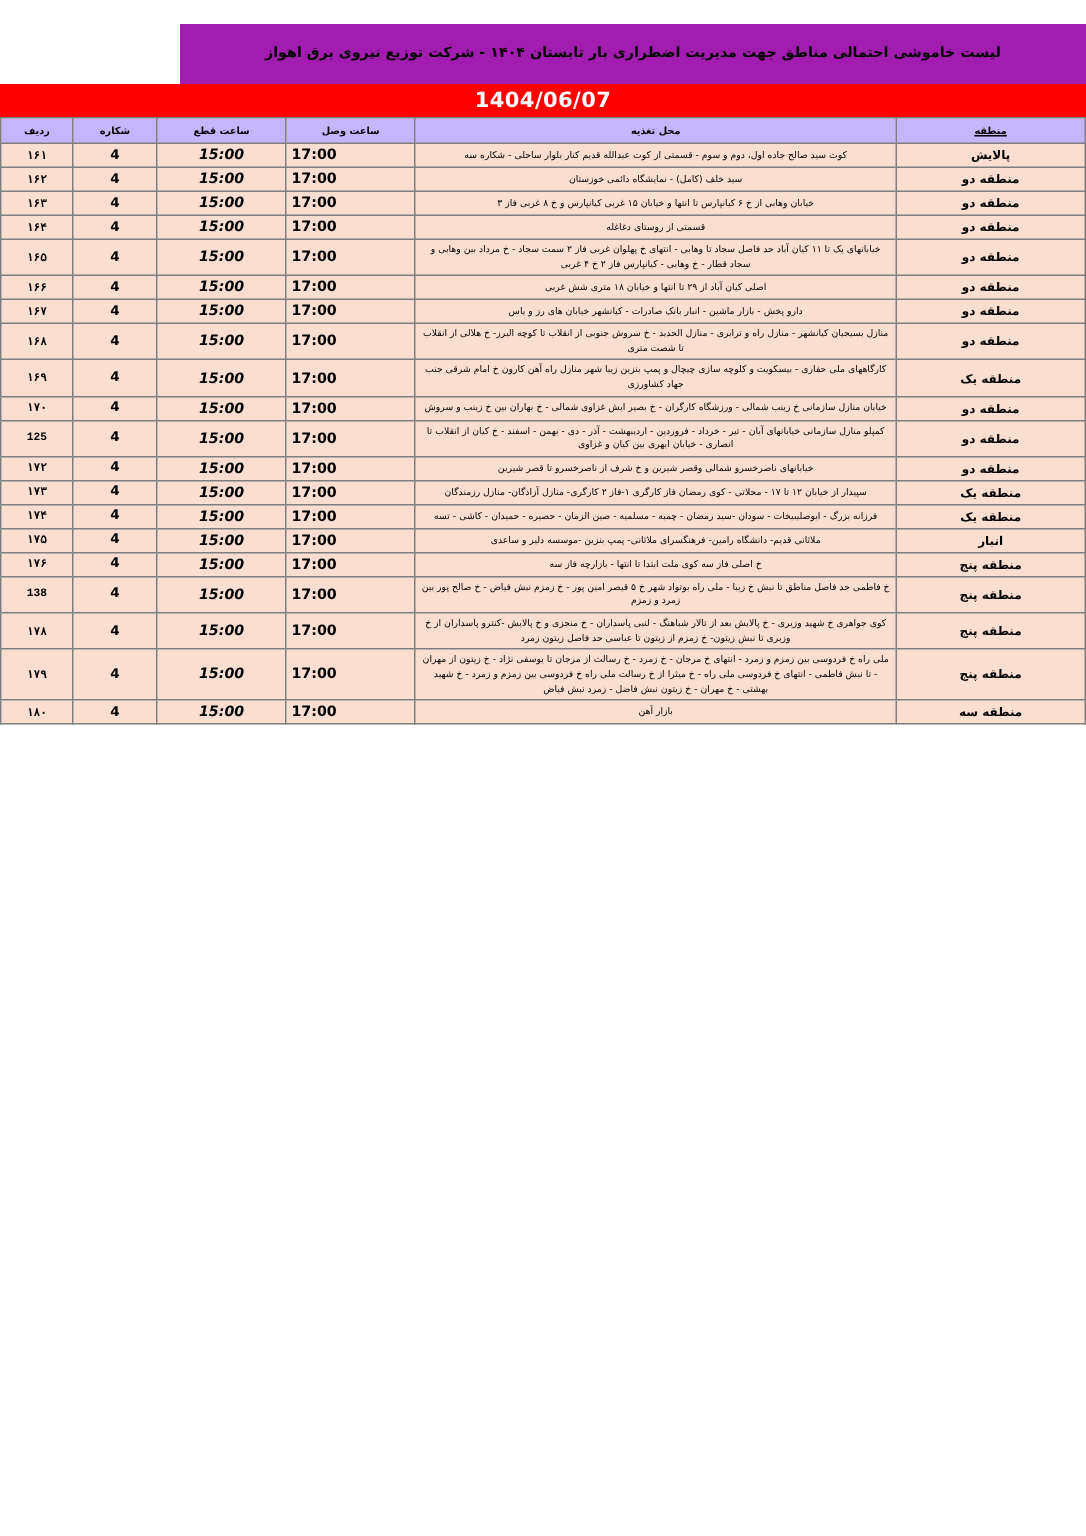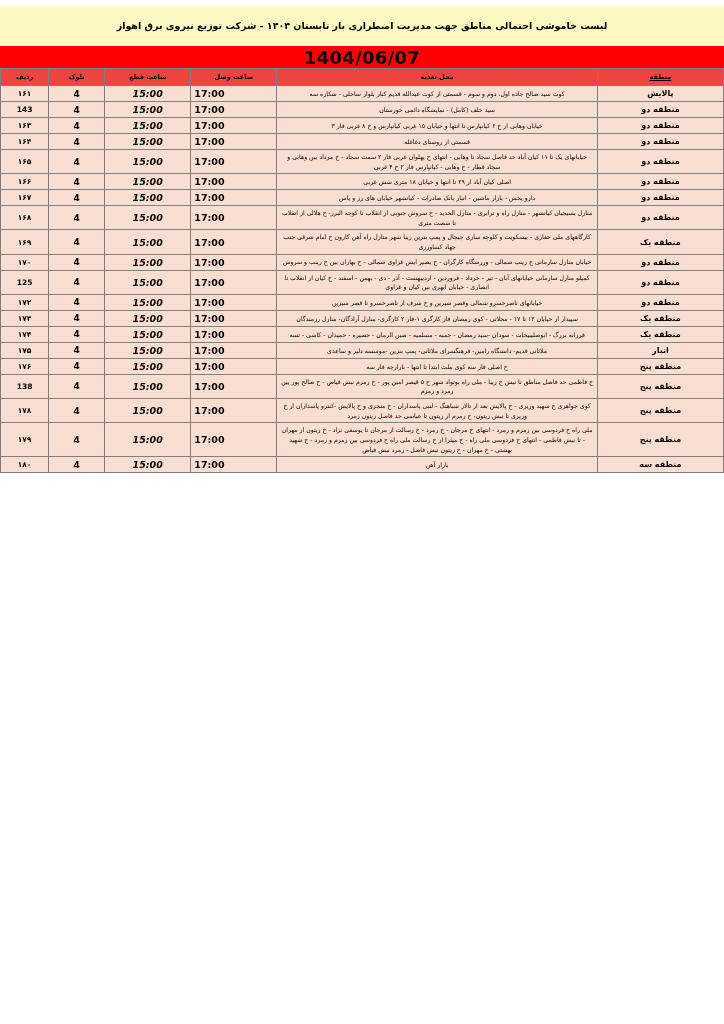--- a/index.html
+++ b/index.html
@@ -18,71 +18,71 @@
   .page {
     width: 724px;
     min-height: 1024px;
     background: #ffffff;
     padding: 0;
     position: relative;
   }
 
   
   .title-banner {
-    background: #fef9c3;
-    width: 724px;
+    background: #a21caf;
+    width: 604px;
     height: 40px;
     display: flex;
     align-items: center;
     justify-content: center;
-    margin-top: 6px;
+    margin-top: 16px;
   }
   .title-banner-text {
     font-size: 9.5px;
     font-weight: bold;
     color: #000000;
     text-align: center;
     line-height: 1.3;
     direction: rtl;
     padding: 0 40px;
   }
 
   .date-banner {
     background: #fe0000;
     width: 724px;
     height: 22px;
     display: flex;
     align-items: center;
     justify-content: center;
   }
   .date-banner-text {
-    font-size: 18px;
-    font-weight: bold;
-    color: #000000;
+    font-size: 14px;
+    font-weight: bold;
+    color: #ffffff;
     letter-spacing: 0.3px;
     direction: ltr;
   }
 
   
   table.outage {
     border-collapse: collapse;
     width: 724px;
     table-layout: fixed;
     direction: rtl;
   }
 
   table.outage th,
   table.outage td {
     border: 1px solid #7f7f7f;
     padding: 2px 3px;
     vertical-align: middle;
   }
 
   thead th {
-    background: #ef4444;
+    background: #c4b5fd;
     font-size: 6.5px;
     font-weight: bold;
     color: #000000;
     height: 17px;
     text-align: center;
   }
   thead th.th-region { text-decoration: underline; }
 
   tbody td {
     background: #fadfd0;
@@ -121,20 +121,21 @@
     width: 56px;
     text-align: center;
     font-size: 9px;
     font-weight: bold;
   }
   td.c-row {
     width: 48px;
     text-align: center;
     font-size: 7.5px;
     font-weight: bold;
+    font-family: Liberation Mono, monospace;
   }
 
   th.th-region { width: 126px; }
   th.th-address { width: 320px; }
   th.th-on { width: 86px; }
   th.th-off { width: 86px; }
   th.th-block { width: 56px; }
   th.th-row { width: 48px; }
 </style>
 </head>
@@ -150,40 +151,40 @@
     <div class="date-banner-text">1404/06/07</div>
   </div>
 
   <table class="outage">
     <thead>
       <tr>
         <th class="th-region">منطقه</th>
         <th class="th-address">محل تغذیه</th>
         <th class="th-on">ساعت وصل</th>
         <th class="th-off">ساعت قطع</th>
-        <th class="th-block">بلوک</th>
+        <th class="th-block">شکاره</th>
         <th class="th-row">ردیف</th>
       </tr>
     </thead>
     <tbody id="table-body">
         <tr>
           <td class="c-region">پالایش</td>
           <td class="c-address">کوت سید صالح جاده اول، دوم و سوم - قسمتی از کوت عبدالله قدیم کنار بلوار ساحلی - شکاره سه</td>
           <td class="c-on">17:00</td>
           <td class="c-off">15:00</td>
           <td class="c-block">4</td>
           <td class="c-row">۱۶۱</td>
         </tr>
         <tr>
           <td class="c-region">منطقه دو</td>
           <td class="c-address">سید خلف (کامل) - نمایشگاه دائمی خوزستان</td>
           <td class="c-on">17:00</td>
           <td class="c-off">15:00</td>
           <td class="c-block">4</td>
-          <td class="c-row">143</td>
+          <td class="c-row">۱۶۲</td>
         </tr>
         <tr>
           <td class="c-region">منطقه دو</td>
           <td class="c-address">خیابان وهابی از خ ۶ کیانپارس تا انتها و خیابان ۱۵ غربی کیانپارس و خ ۸ غربی فاز ۳</td>
           <td class="c-on">17:00</td>
           <td class="c-off">15:00</td>
           <td class="c-block">4</td>
           <td class="c-row">۱۶۳</td>
         </tr>
         <tr>

